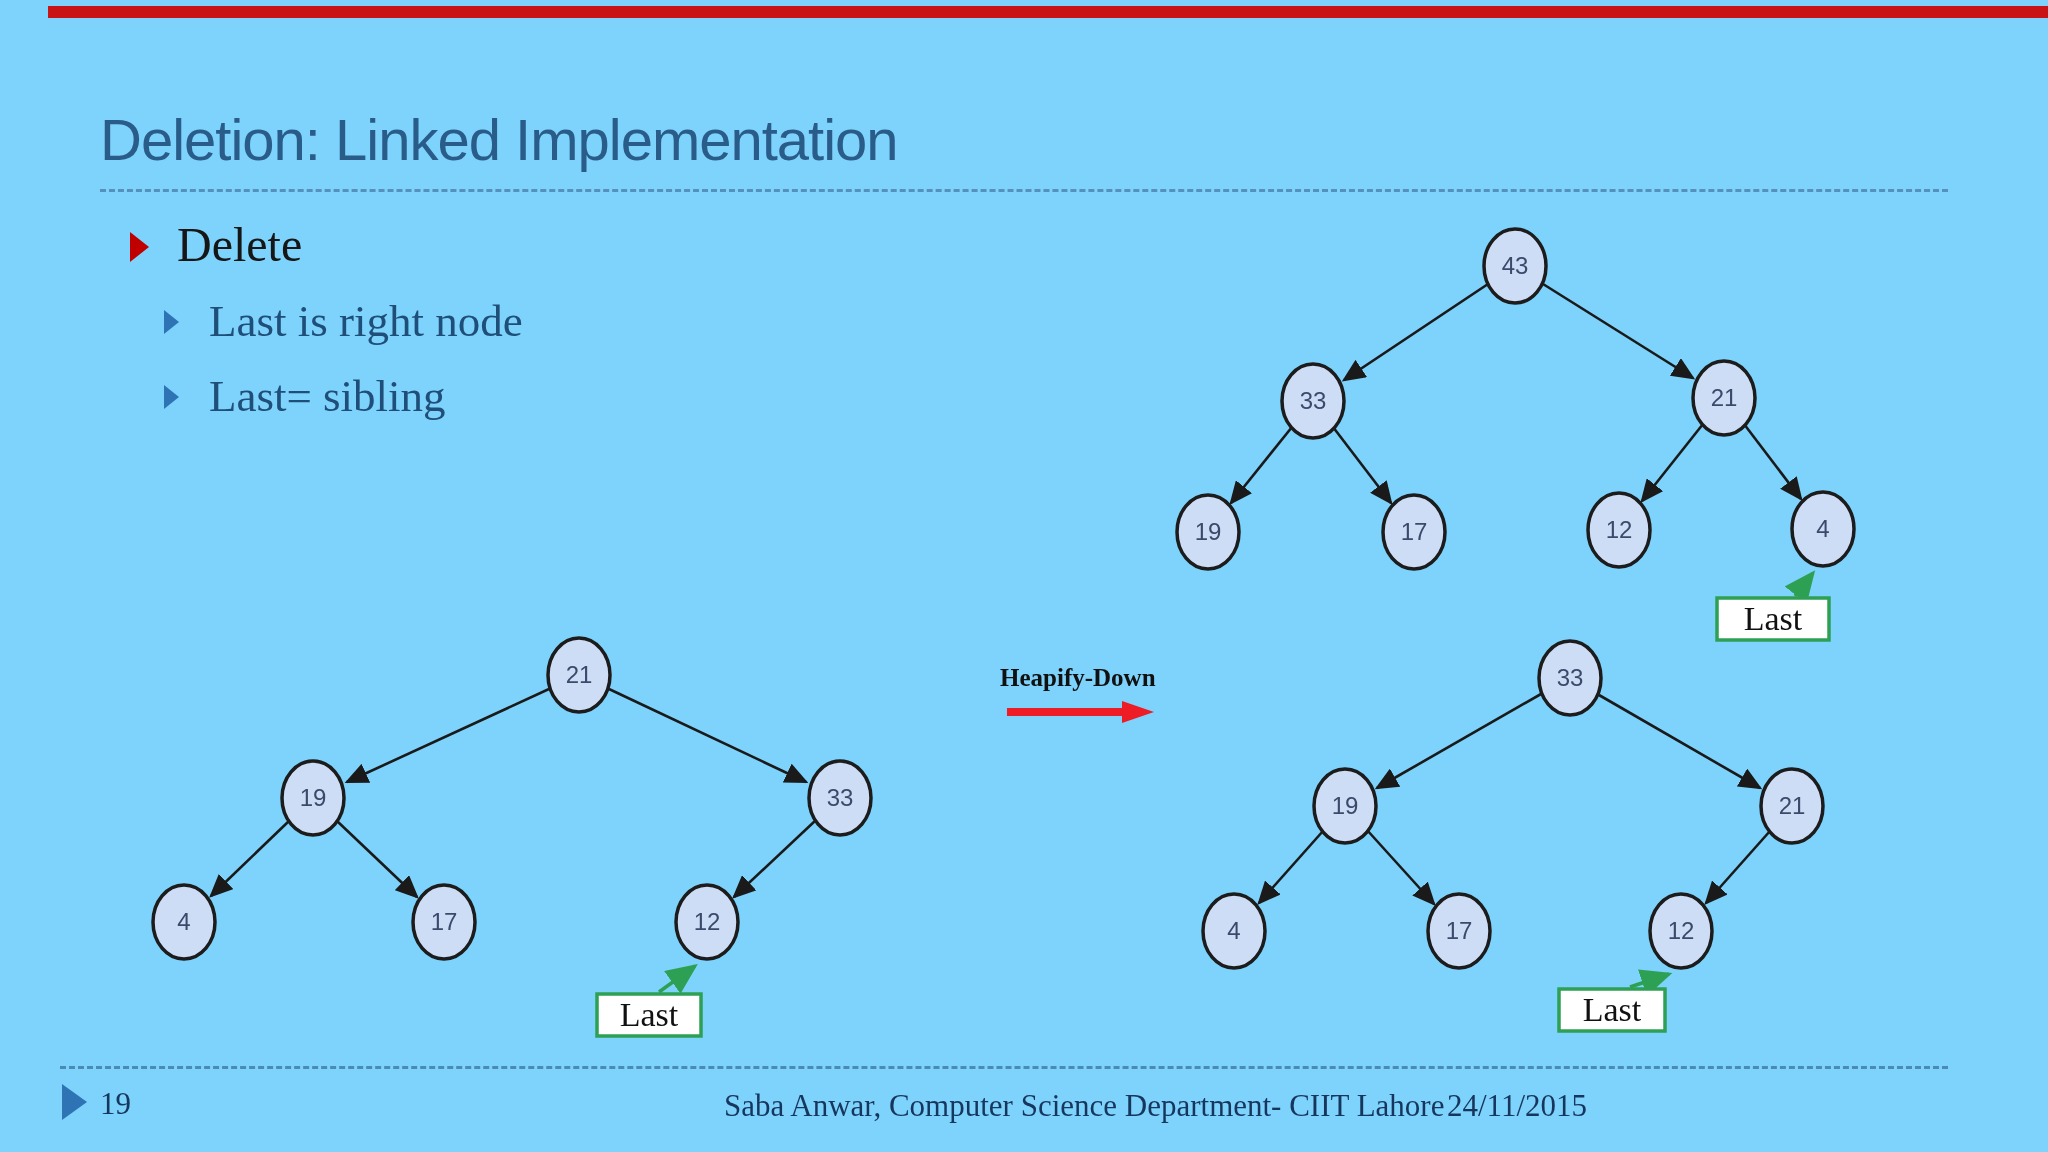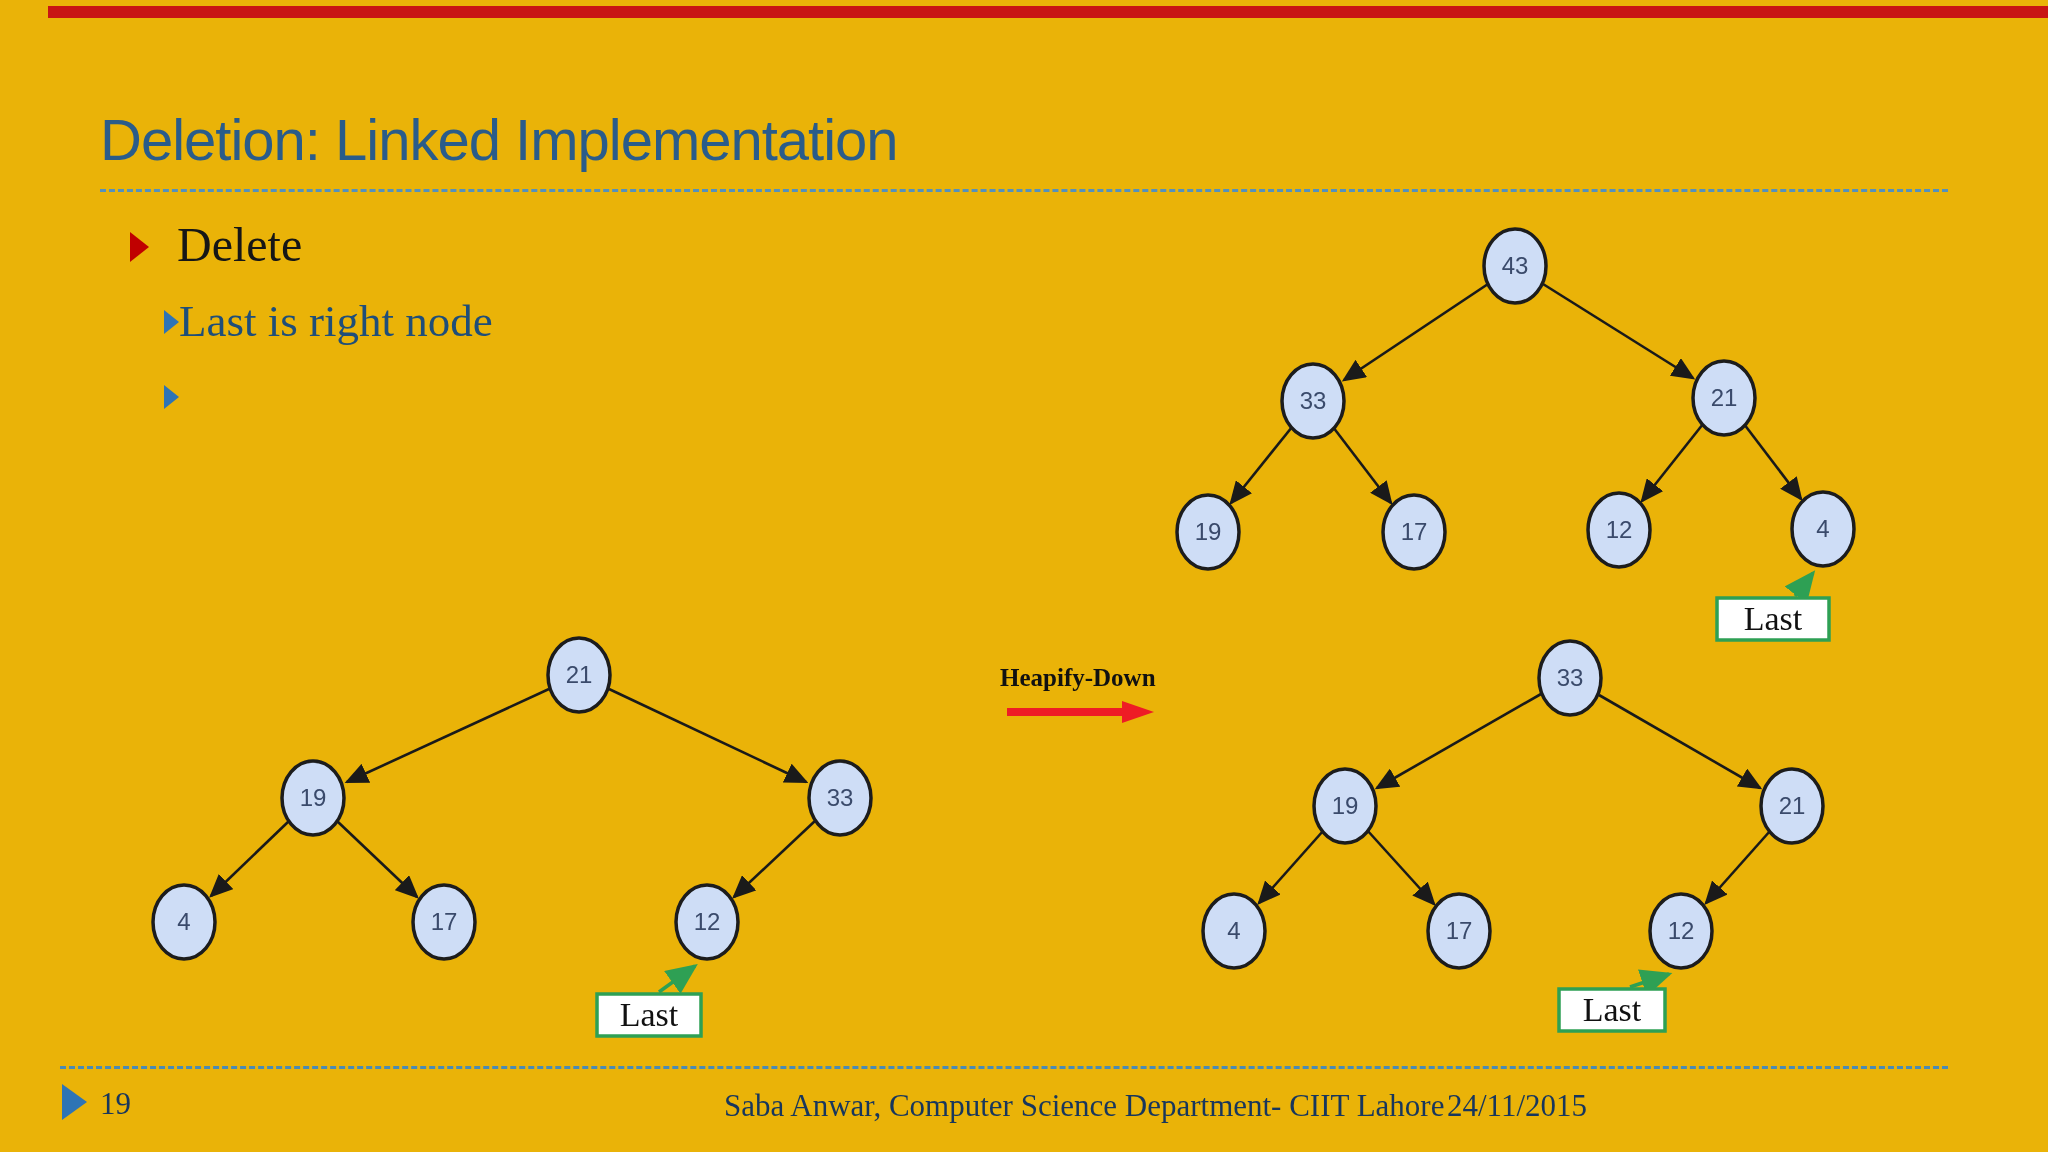--- a/index.html
+++ b/index.html
@@ -1,30 +1,30 @@
 <!DOCTYPE html>
 <html><head>
 <meta charset="utf-8">
 <style>
   html,body{margin:0;padding:0;background:#fff;}
-  .slide{position:relative;width:2048px;height:1152px;background:#eab308;overflow:hidden;
+  .slide{position:relative;width:2048px;height:1152px;background:#7dd3fc;overflow:hidden;
          font-family:"Liberation Sans",sans-serif;}
   .top-bar{position:absolute;left:48px;top:6px;width:2000px;height:12px;background:#c81414;}
   .page-title{position:absolute;left:100px;top:108px;font-size:58px;line-height:1.1;
               color:#2a5c8a;letter-spacing:-1px;font-family:"Liberation Sans",sans-serif;}
   .title-divider{position:absolute;left:100px;top:189px;width:1848px;height:0;
                  border-top:3px dashed #5591bc;}
   .bullet-row{position:absolute;display:flex;align-items:flex-start;}
   .tri{width:0;height:0;display:inline-block;}
   .tri-red{border-top:15px solid transparent;border-bottom:15px solid transparent;
            border-left:19px solid #c00000;margin-top:12px;}
   .tri-blue{border-top:12px solid transparent;border-bottom:12px solid transparent;
             border-left:15px solid #2e74b5;margin-top:12px;}
   .b1-text{font-family:"Liberation Serif",serif;font-size:48px;color:#161616;margin-left:28px;line-height:1.05;}
-  .b2-text{font-family:"Liberation Serif",serif;font-size:45px;color:#1f4e79;line-height:1.05;text-align:center;}
+  .b2-text{font-family:"Liberation Serif",serif;font-size:45px;color:#1f4e79;margin-left:30px;line-height:1.05;text-align:center;}
   .tree-svg{position:absolute;}
   .node-ellipse{fill:#ceddf6;stroke:#1c1c1c;stroke-width:3.5;}
   .node-label{font-family:"Liberation Sans",sans-serif;font-size:24px;fill:#3a4a6b;text-anchor:middle;}
   .edge{stroke:#1a1a1a;stroke-width:2.6;fill:none;}
   .last-rect{fill:#ffffff;stroke:#2ea054;stroke-width:3.5;}
   .last-text{font-family:"Liberation Serif",serif;font-size:34px;fill:#111111;text-anchor:middle;}
   .green-arrow{stroke:#2ea054;stroke-width:3.5;fill:none;}
   .heapify-label{position:absolute;left:1000px;top:664px;font-family:"Liberation Serif",serif;
                  font-weight:bold;font-size:25px;color:#111111;}
   .heapify-arrow{position:absolute;left:1004px;top:698px;}
@@ -55,20 +55,21 @@
     <span class="b1-text">Delete</span>
   </div>
 
   <div class="bullet-row" style="left:164px;top:298px;">
     <span class="tri tri-blue"></span>
     <span class="b2-text">Last is right node</span>
   </div>
 
   <div class="bullet-row" style="left:164px;top:373px;">
     <span class="tri tri-blue"></span>
+    <span class="b2-text">Last= sibling</span>
   </div>
 
   <svg class="tree-svg" style="left:1150px;top:215px;" width="780" height="450">
     <defs>
       <marker id="arwA" markerWidth="10" markerHeight="8" refX="8" refY="4" orient="auto">
         <path d="M0,0 L9,4 L0,8 z" fill="#1a1a1a"></path>
       </marker>
       <marker id="grnA" markerWidth="10" markerHeight="8" refX="8" refY="4" orient="auto">
         <path d="M0,0 L9,4 L0,8 z" fill="#2ea054"></path>
       </marker>

